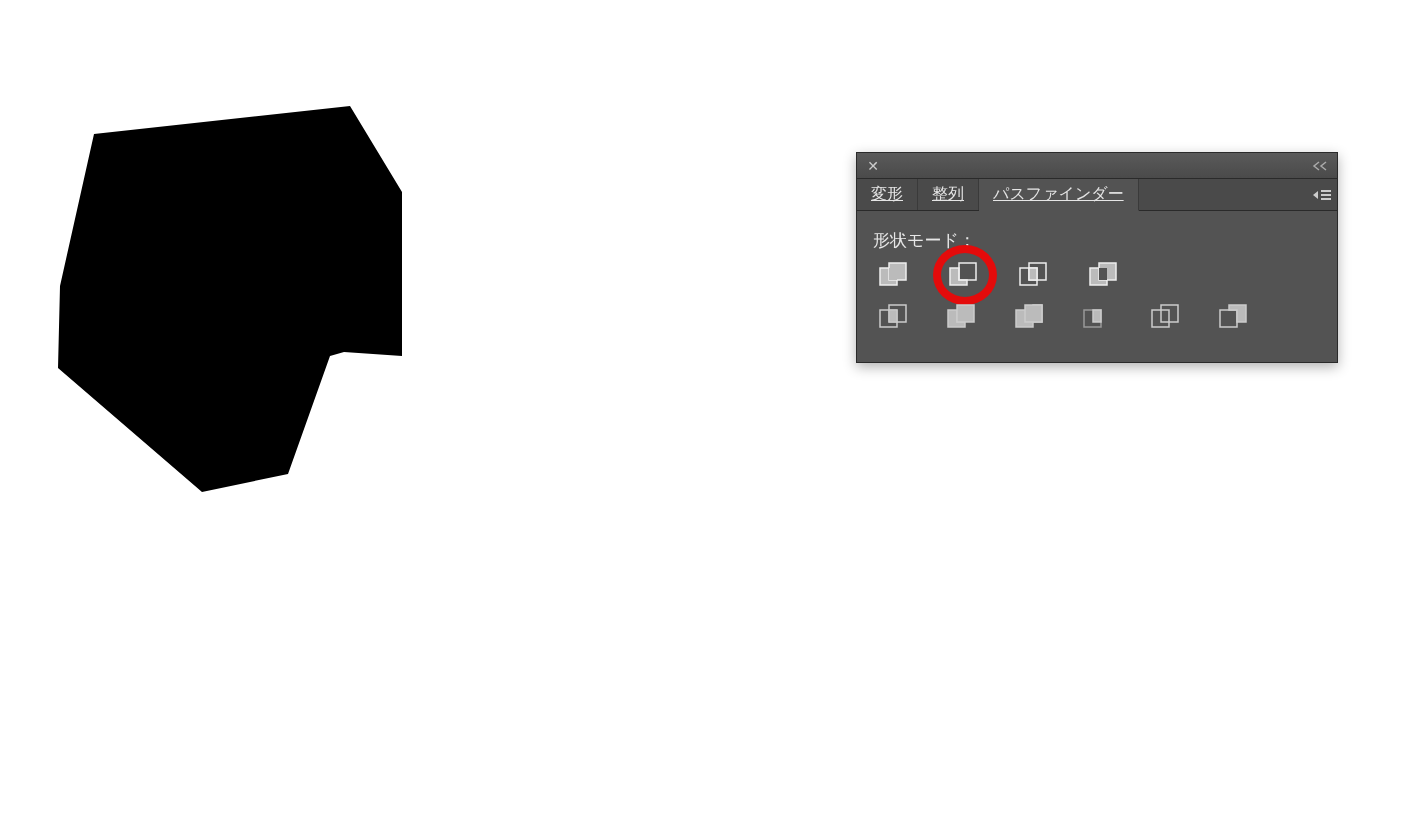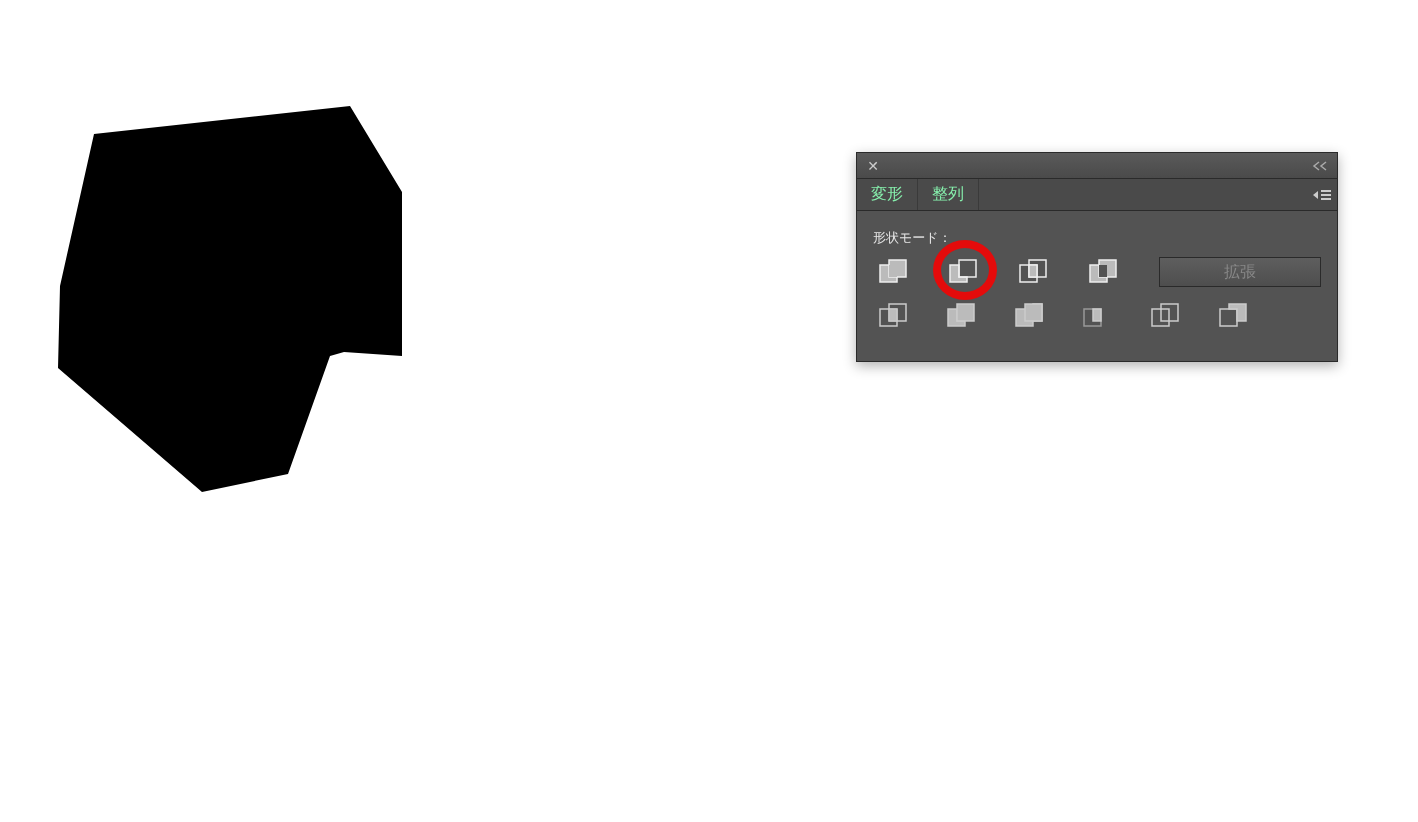--- a/index.html
+++ b/index.html
@@ -69,24 +69,25 @@
       height: 32px;
       background: #4a4a4a;
       border-bottom: 1px solid #2a2a2a;
       position: relative;
     }
     
     .tab {
       padding: 0 14px;
       display: flex;
       align-items: center;
-      color: #86efac;
+      color: #e5e5e5;
       font-size: 16px;
       border-right: 1px solid #3a3a3a;
       cursor: pointer;
+      text-decoration: underline;
     }
     
     .tab.active {
       background: #535353;
       border-bottom: 1px solid #535353;
       margin-bottom: -1px;
     }
     
     .flyout-menu {
       position: absolute;
@@ -109,21 +110,21 @@
       display: flex; flex-direction: column; gap: 2px;
     }
     .flyout-lines div { width: 10px; height: 2px; background: #ccc; }
     
     .panel-body {
       padding: 10px 16px 16px;
       color: #e6e6e6;
     }
     
     .section-label {
-      font-size: 13px;
+      font-size: 17px;
       margin: 8px 0 10px;
     }
     
     .icon-row {
       display: flex;
       align-items: center;
       gap: 42px;
       margin-bottom: 16px;
       position: relative;
     }
@@ -182,20 +183,21 @@
       <svg width="18" height="10" viewBox="0 0 18 10">
         <path d="M 8 1 L 3 5 L 8 9" stroke="#aaa" stroke-width="1.5" fill="none"></path>
         <path d="M 15 1 L 10 5 L 15 9" stroke="#aaa" stroke-width="1.5" fill="none"></path>
       </svg>
     </div>
   </div>
 
   <div class="tabs-row">
     <div class="tab">変形</div>
     <div class="tab">整列</div>
+    <div class="tab active">パスファインダー</div>
     <div class="flyout-menu">
       <div class="flyout-arrow"></div>
       <div class="flyout-lines">
           <div></div>
           <div></div>
           <div></div>
         </div>
     </div>
   </div>
 
@@ -229,21 +231,20 @@
       </div>
 
       <div class="pf-icon">
         <svg width="28" height="26" viewBox="0 0 28 26">
           <rect x="1" y="6" width="17" height="17" fill="#bbb" stroke="#eee" stroke-width="1.5"></rect>
           <rect x="10" y="1" width="17" height="17" fill="#bbb" stroke="#eee" stroke-width="1.5"></rect>
           <rect x="10" y="6" width="8" height="12" fill="#535353"></rect>
         </svg>
       </div>
 
-      <div class="expand-btn">拡張</div>
 
       <div class="highlight-circle" style="left:60px; top:-17px;"></div>
     </div>
 
 
     <div class="icon-row pathfinder-row">
 
       <div class="pf-icon">
         <svg width="28" height="26" viewBox="0 0 28 26">
           <rect x="1" y="6" width="17" height="17" fill="none" stroke="#ccc" stroke-width="1.5"></rect>

